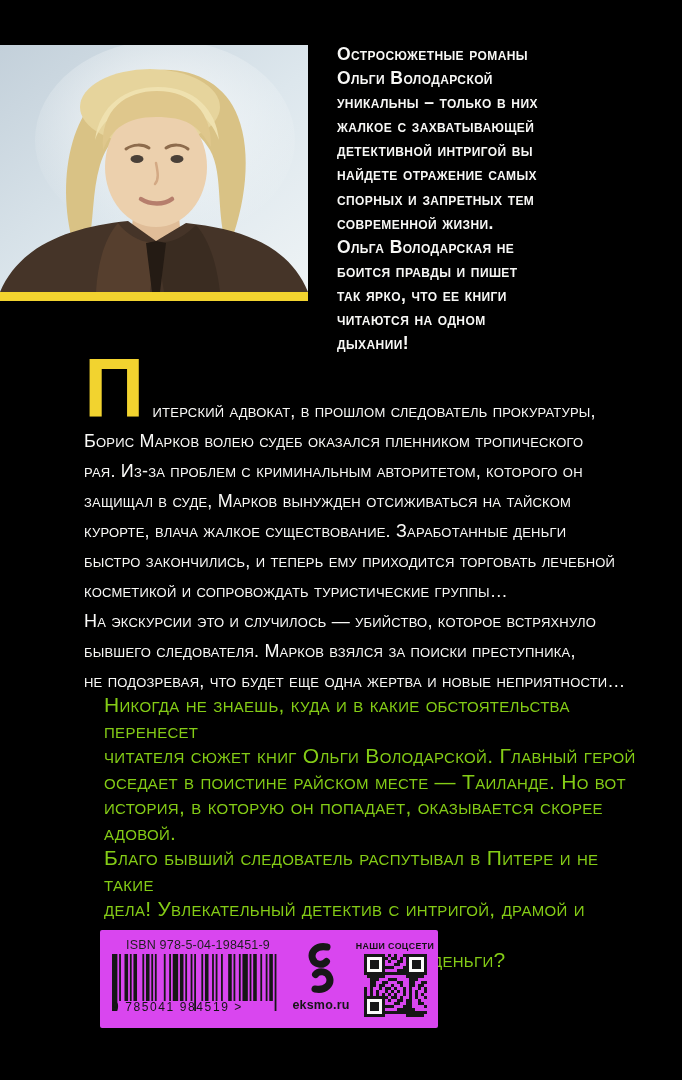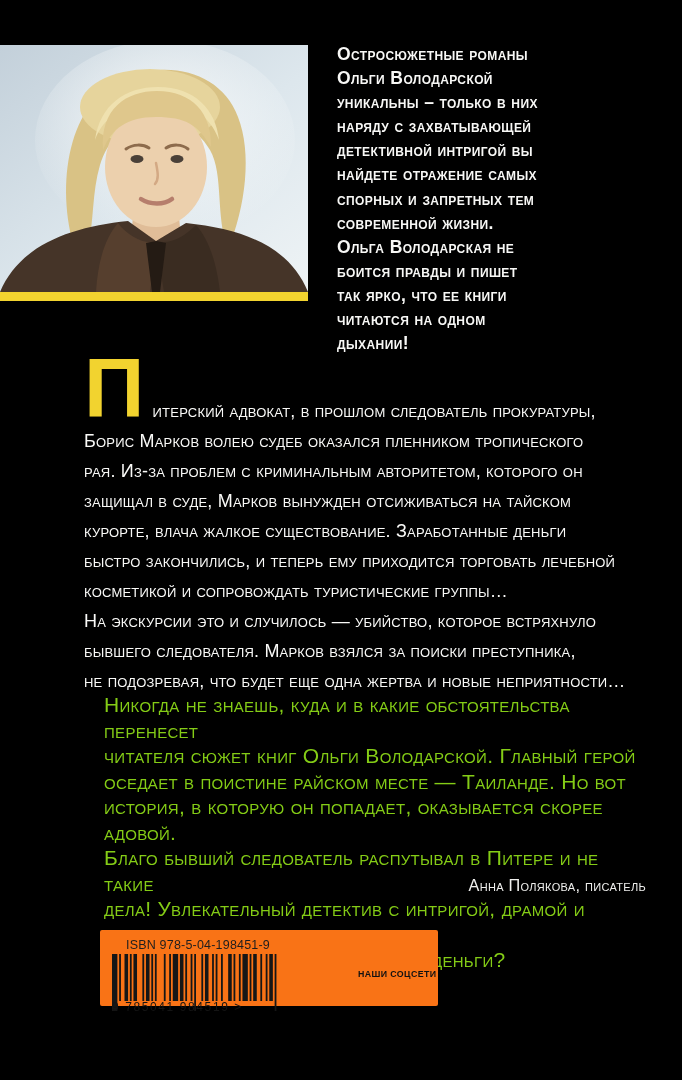--- a/index.html
+++ b/index.html
@@ -25,34 +25,34 @@
 
   
   .quote{position:absolute;left:104px;top:692px;width:542px;color:#84cc16;
          font-variant:small-caps;font-weight:400;font-size:21px;line-height:25.5px;
          letter-spacing:.3px;white-space:pre-line;}
   .attribution{position:absolute;left:104px;top:876px;width:542px;color:#EFEFED;
          font-variant:small-caps;font-weight:400;font-size:16.3px;text-align:right;
          letter-spacing:.3px;}
 
   
-  .footer{position:absolute;left:100px;top:930px;width:338px;height:76px;
-          background:#f97316;border-radius:2px;}
+  .footer{position:absolute;left:100px;top:930px;width:338px;height:98px;
+          background:#d946ef;border-radius:2px;}
   .bc-wrap{position:absolute;left:12px;top:8px;width:172px;}
   .isbn{font-size:12.5px;color:#1e1e1e;text-align:center;letter-spacing:.2px;
         white-space:nowrap;margin-bottom:2px;}
   .bars{width:168px;height:58px;display:block;}
   .bc-digits{font-size:12px;color:#141414;letter-spacing:1.6px;margin-top:-12px;
              background:transparent;white-space:nowrap;}
   .eksmo{position:absolute;left:190px;top:12px;width:62px;display:flex;
          flex-direction:column;align-items:center;}
   .eksmo svg{display:block;}
   .site{font-size:12.5px;font-weight:700;color:#151515;margin-top:4px;letter-spacing:.2px;}
   .socials{position:absolute;left:258px;top:11px;width:74px;display:flex;
-           flex-direction:row;align-items:center;}
+           flex-direction:column;align-items:center;}
   .soc-label{font-size:8.8px;font-weight:700;color:#111;letter-spacing:.4px;white-space:nowrap;}
   .qr{margin-top:3px;display:block;}
 </style>
 </head>
 <body>
 
 <div class="cover">
 
   <div class="photo">
     <svg width="308" height="247" viewBox="0 0 308 247" xmlns="http://www.w3.org/2000/svg">
@@ -93,21 +93,21 @@
       <path d="M118 178 C128 192 146 200 156 196 L150 247 L96 247 C98 214 106 192 118 178 Z" fill="#563f2e"></path>
       <path d="M196 180 C184 192 170 200 156 196 L164 247 L220 247 C216 214 208 194 196 180 Z" fill="#3a2c21"></path>
       <path d="M146 198 L156 196 L166 198 L160 247 L152 247 Z" fill="#241b14"></path>
     </svg>
   </div>
   <div class="accent-bar"></div>
 
   <div class="blurb">Остросюжетные романы
 Ольги Володарской
 уникальны – только в них
-наряду с захватывающей
+жалкое с захватывающей
 детективной интригой вы
 найдете отражение самых
 спорных и запретных тем
 современной жизни.
 Ольга Володарская не
 боится правды и пишет
 так ярко, что ее книги
 читаются на одном
 дыхании!</div>
 
@@ -122,21 +122,20 @@
 бывшего следователя. Марков взялся за поиски преступника,
 не подозревая, что будет еще одна жертва и новые неприятности…</span></div>
 
   <div class="quote">Никогда не знаешь, куда и в какие обстоятельства перенесет
 читателя сюжет книг Ольги Володарской. Главный герой
 оседает в поистине райском месте — Таиланде. Но вот
 история, в которую он попадает, оказывается скорее адовой.
 Благо бывший следователь распутывал в Питере и не такие
 дела! Увлекательный детектив с интригой, драмой и вечным
 вопросом: все ли можно купить за деньги?</div>
-  <div class="attribution">Анна Полякова, писатель</div>
 
   <div class="footer">
     <div class="bc-wrap">
       <div class="isbn">ISBN 978-5-04-198451-9</div>
       <svg class="bars" id="barcode" viewBox="0 0 168 58" xmlns="http://www.w3.org/2000/svg">
           <rect x="0.00" y="0" width="5.36" height="57" fill="#161616"></rect>
           <rect x="7.15" y="0" width="1.79" height="47" fill="#161616"></rect>
           <rect x="12.51" y="0" width="3.57" height="47" fill="#161616"></rect>
           <rect x="17.87" y="0" width="1.79" height="47" fill="#161616"></rect>
           <rect x="21.45" y="0" width="3.57" height="47" fill="#161616"></rect>
@@ -161,20 +160,27 @@
           <rect x="126.89" y="0" width="1.79" height="47" fill="#161616"></rect>
           <rect x="130.47" y="0" width="5.36" height="47" fill="#161616"></rect>
           <rect x="137.62" y="0" width="1.79" height="47" fill="#161616"></rect>
           <rect x="141.19" y="0" width="3.57" height="47" fill="#161616"></rect>
           <rect x="148.34" y="0" width="1.79" height="47" fill="#161616"></rect>
           <rect x="153.70" y="0" width="1.79" height="47" fill="#161616"></rect>
           <rect x="157.28" y="0" width="3.57" height="47" fill="#161616"></rect>
           <rect x="162.64" y="0" width="1.79" height="57" fill="#161616"></rect>
         </svg>
       <div class="bc-digits">9 785041 984519 &gt;</div>
+    </div>
+    <div class="eksmo">
+      <svg width="38" height="52" viewBox="0 0 38 52" xmlns="http://www.w3.org/2000/svg">
+        <path d="M25 5 C14 3 8.5 10 10.5 16.5 C12.5 23 21 24 24.5 19.5" fill="none" stroke="#171717" stroke-width="7" stroke-linecap="round"></path>
+        <path d="M13 47 C24 49 29.5 42 27.5 35.5 C25.5 29 17 28 13.5 32.5" fill="none" stroke="#171717" stroke-width="7" stroke-linecap="round"></path>
+      </svg>
+      <div class="site">eksmo.ru</div>
     </div>
     <div class="socials">
       <div class="soc-label">НАШИ СОЦСЕТИ</div>
       <svg class="qr" id="qr" width="63" height="63" viewBox="0 0 21 21" xmlns="http://www.w3.org/2000/svg">
           <rect x="8" y="0" width="1" height="1" fill="#161616"></rect>
           <rect x="10" y="0" width="1" height="1" fill="#161616"></rect>
           <rect x="13" y="0" width="1" height="1" fill="#161616"></rect>
           <rect x="7" y="1" width="1" height="1" fill="#161616"></rect>
           <rect x="9" y="1" width="1" height="1" fill="#161616"></rect>
           <rect x="10" y="1" width="1" height="1" fill="#161616"></rect>

